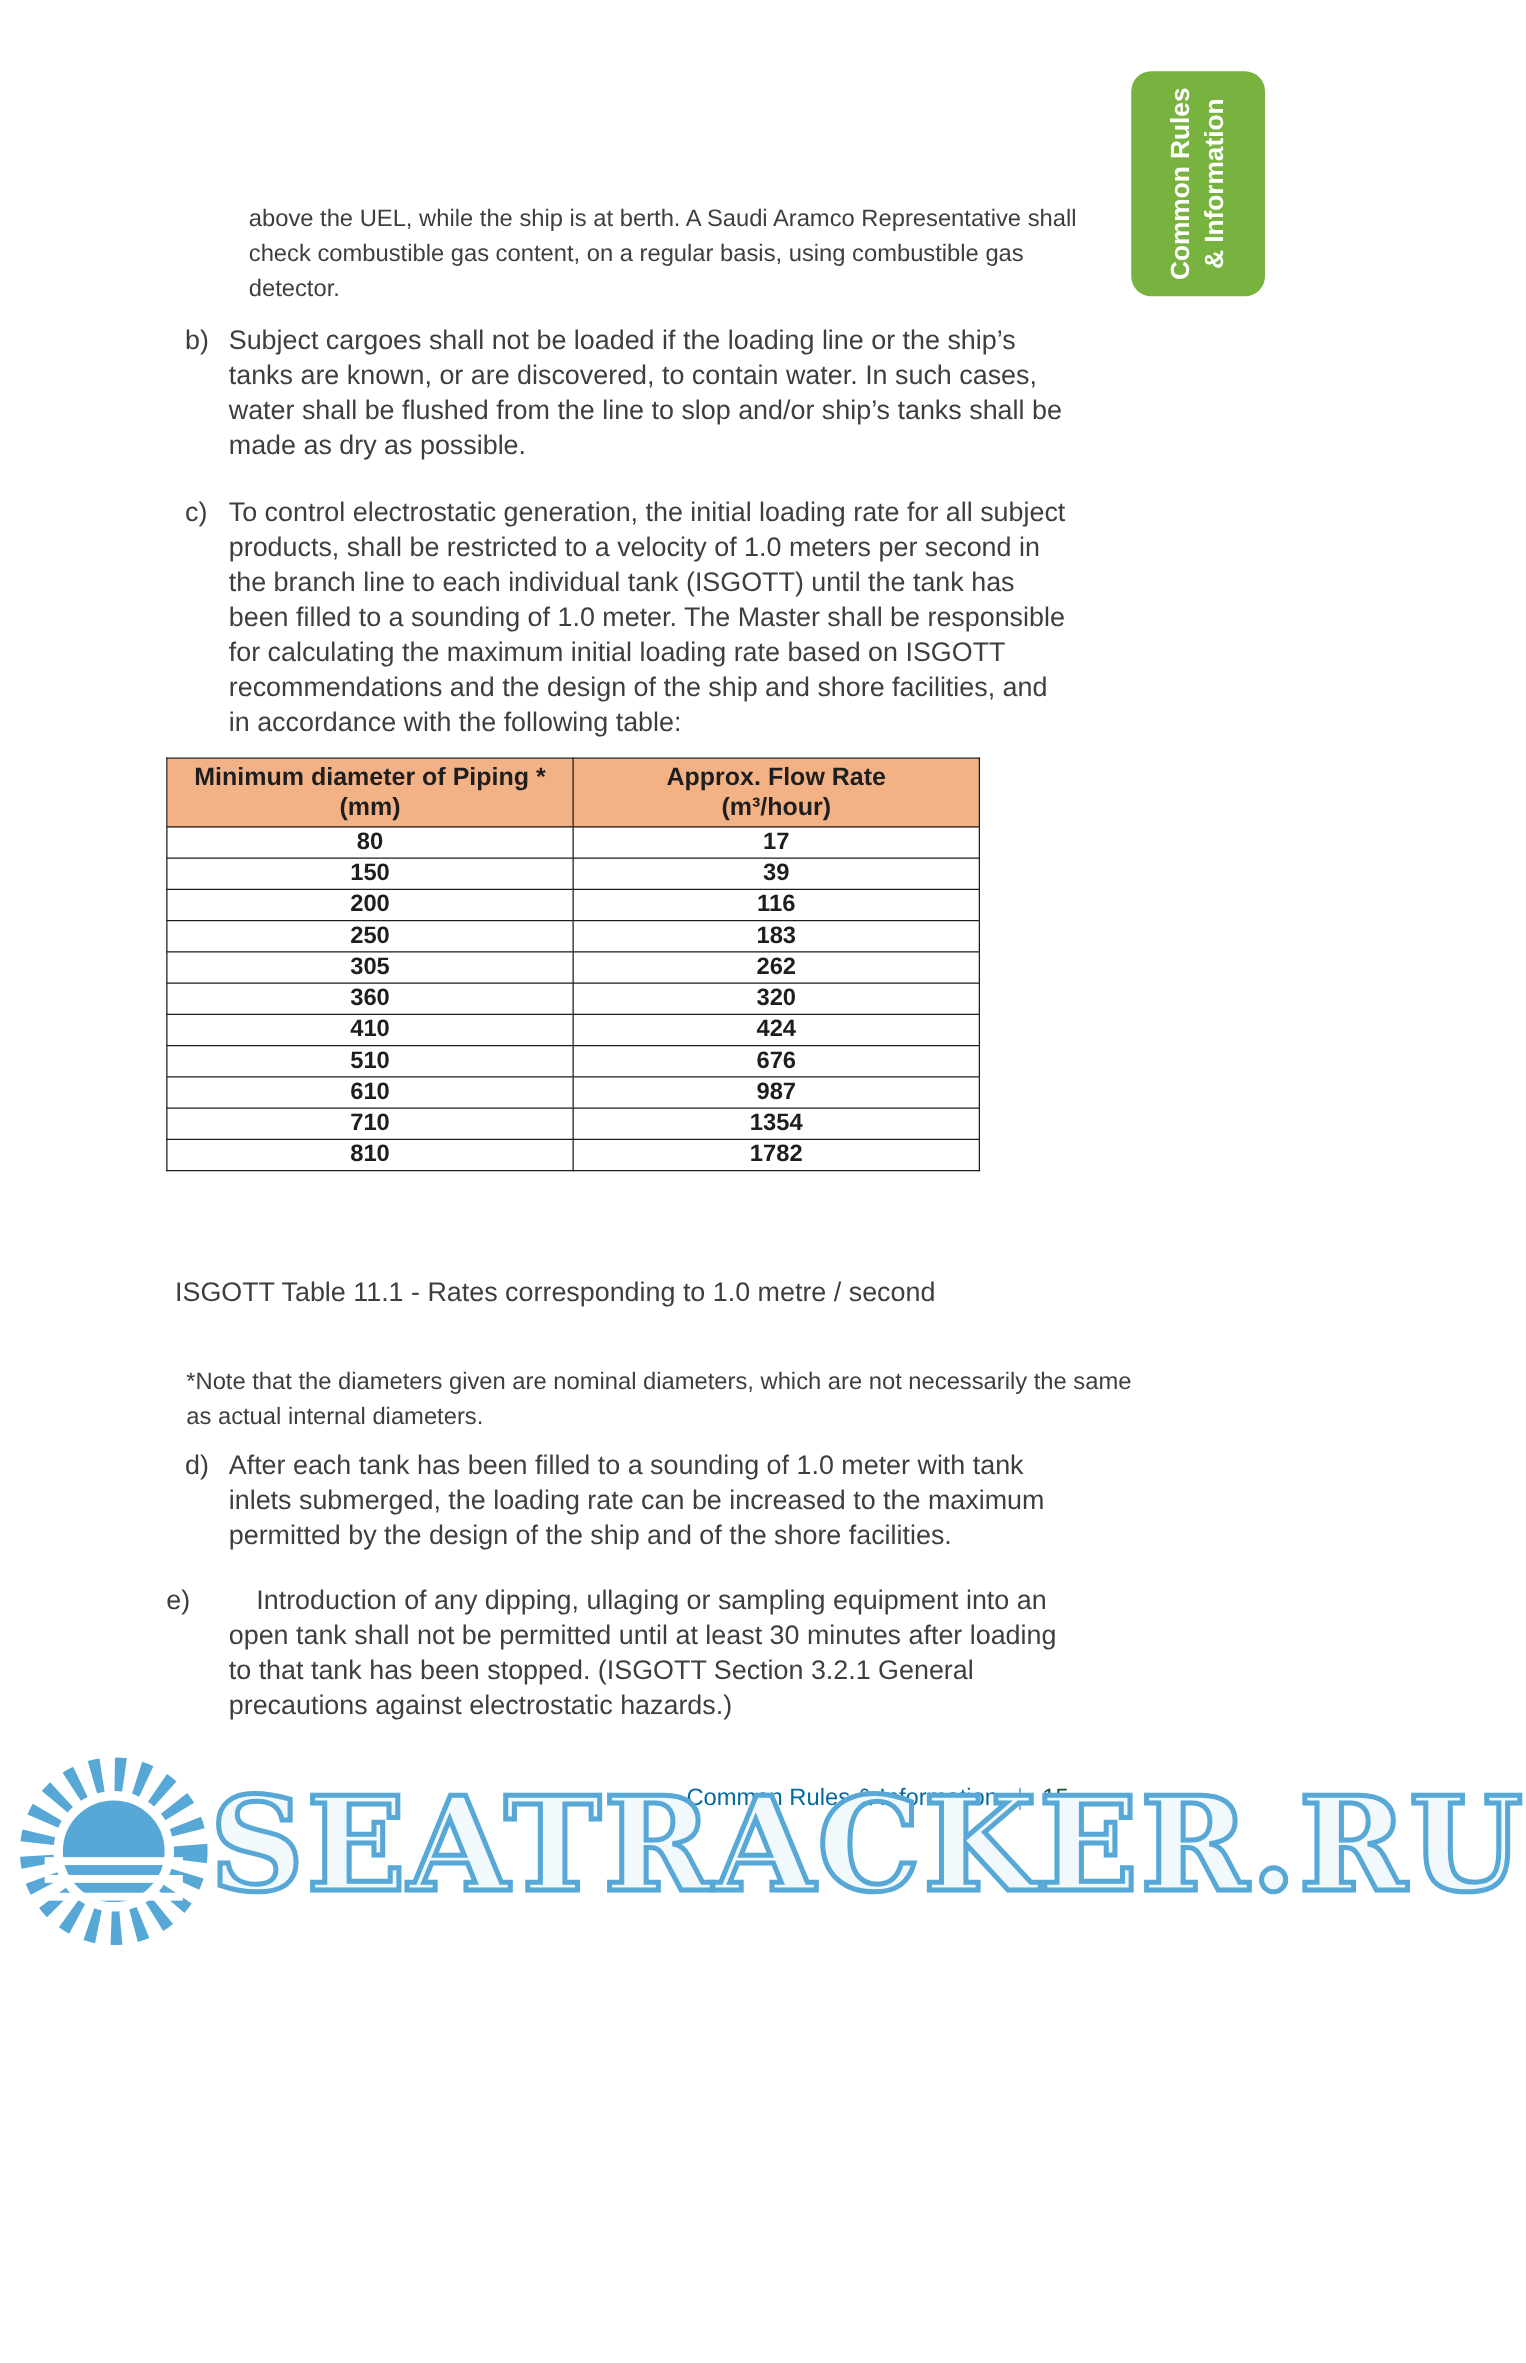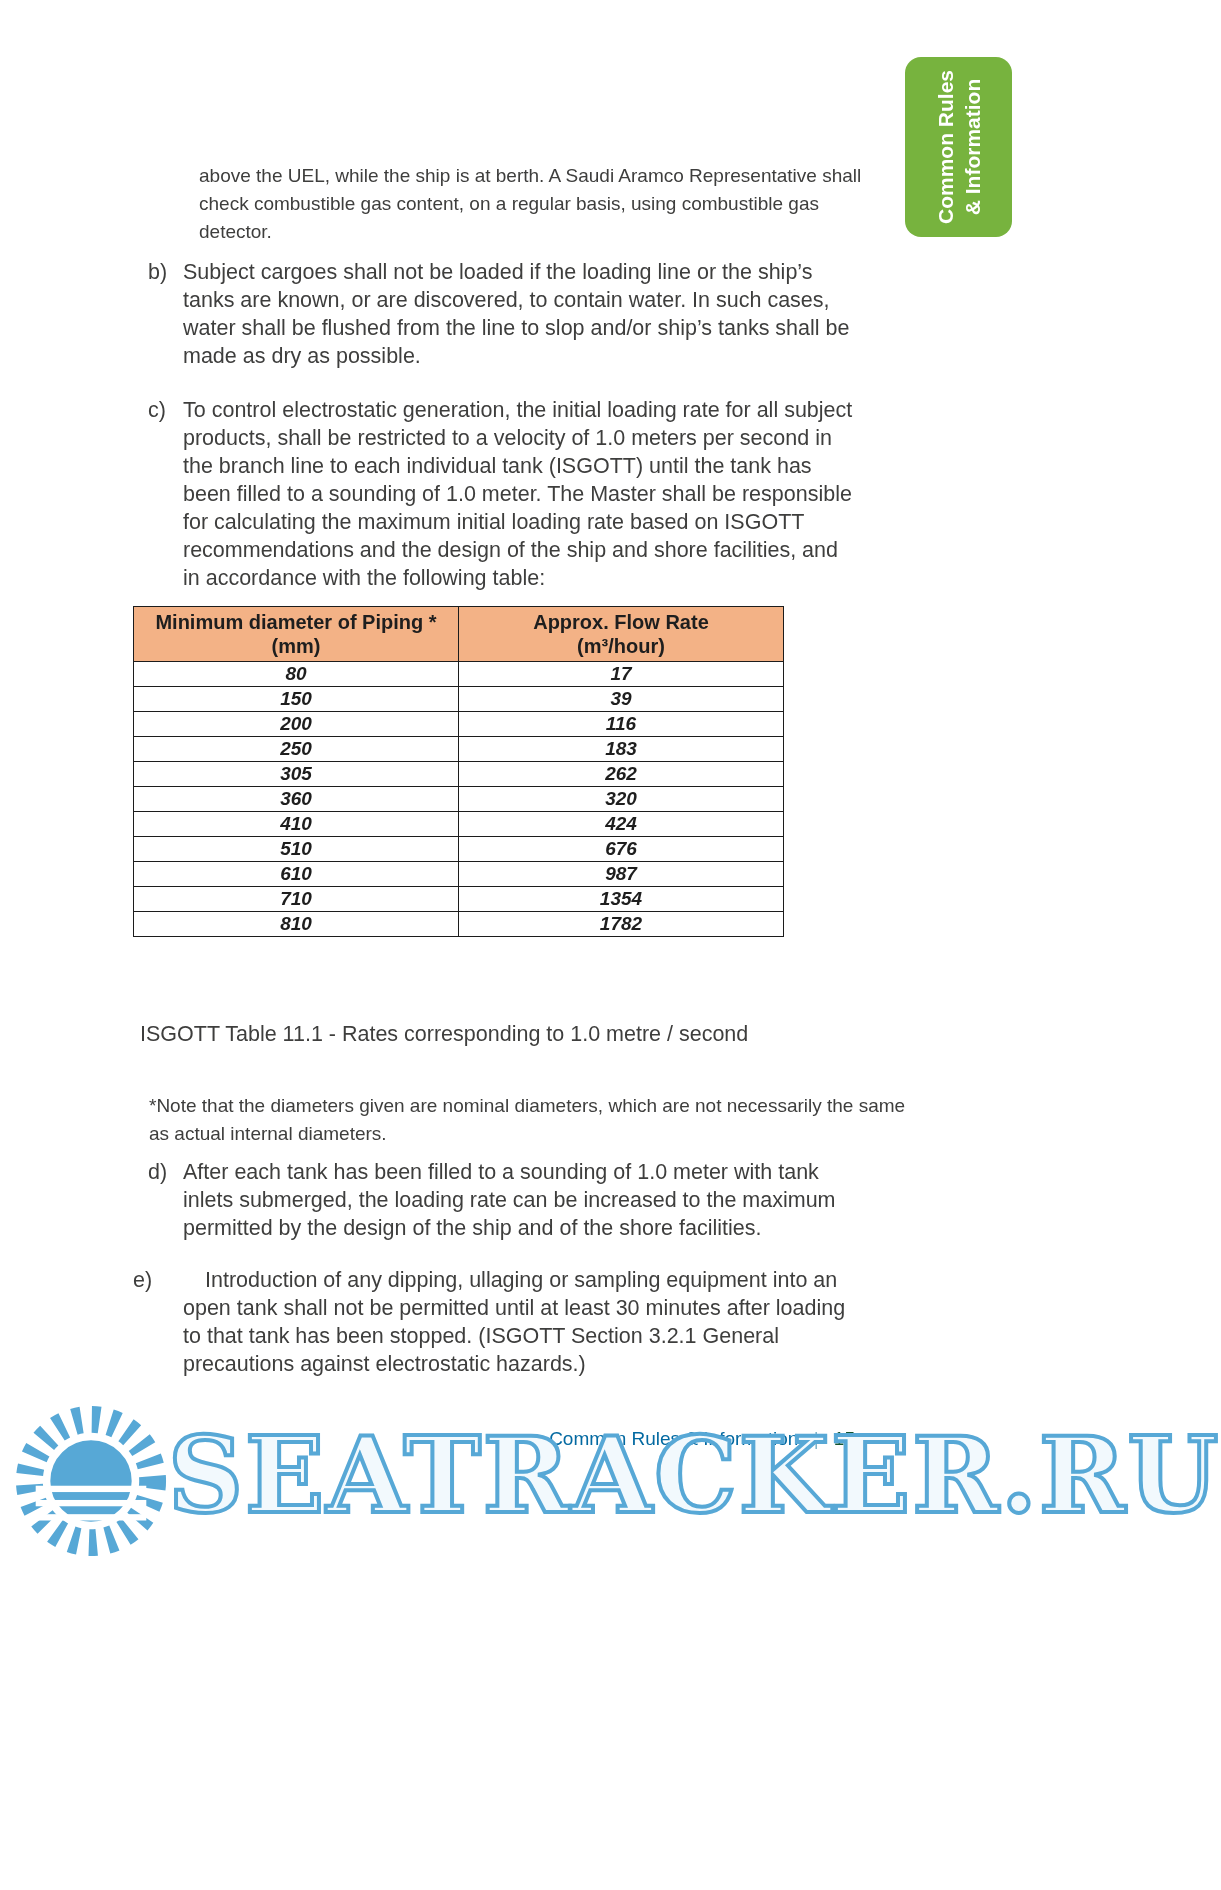--- a/index.html
+++ b/index.html
@@ -90,21 +90,20 @@
     background: #f3b286;
     font-size: 20px;
     line-height: 24px;
     padding: 3px 0;
   }
   .flow-table th span { display: block; }
   .flow-table td {
     font-size: 19px;
     line-height: 24px;
     padding: 0;
-    font-style: italic;
   }
 
   .table-caption {
     position: absolute;
     left: 140px;
     top: 1022px;
     font-size: 21.5px;
   }
 
   .note { left: 133px; top: 1076px; width: 762px; }

